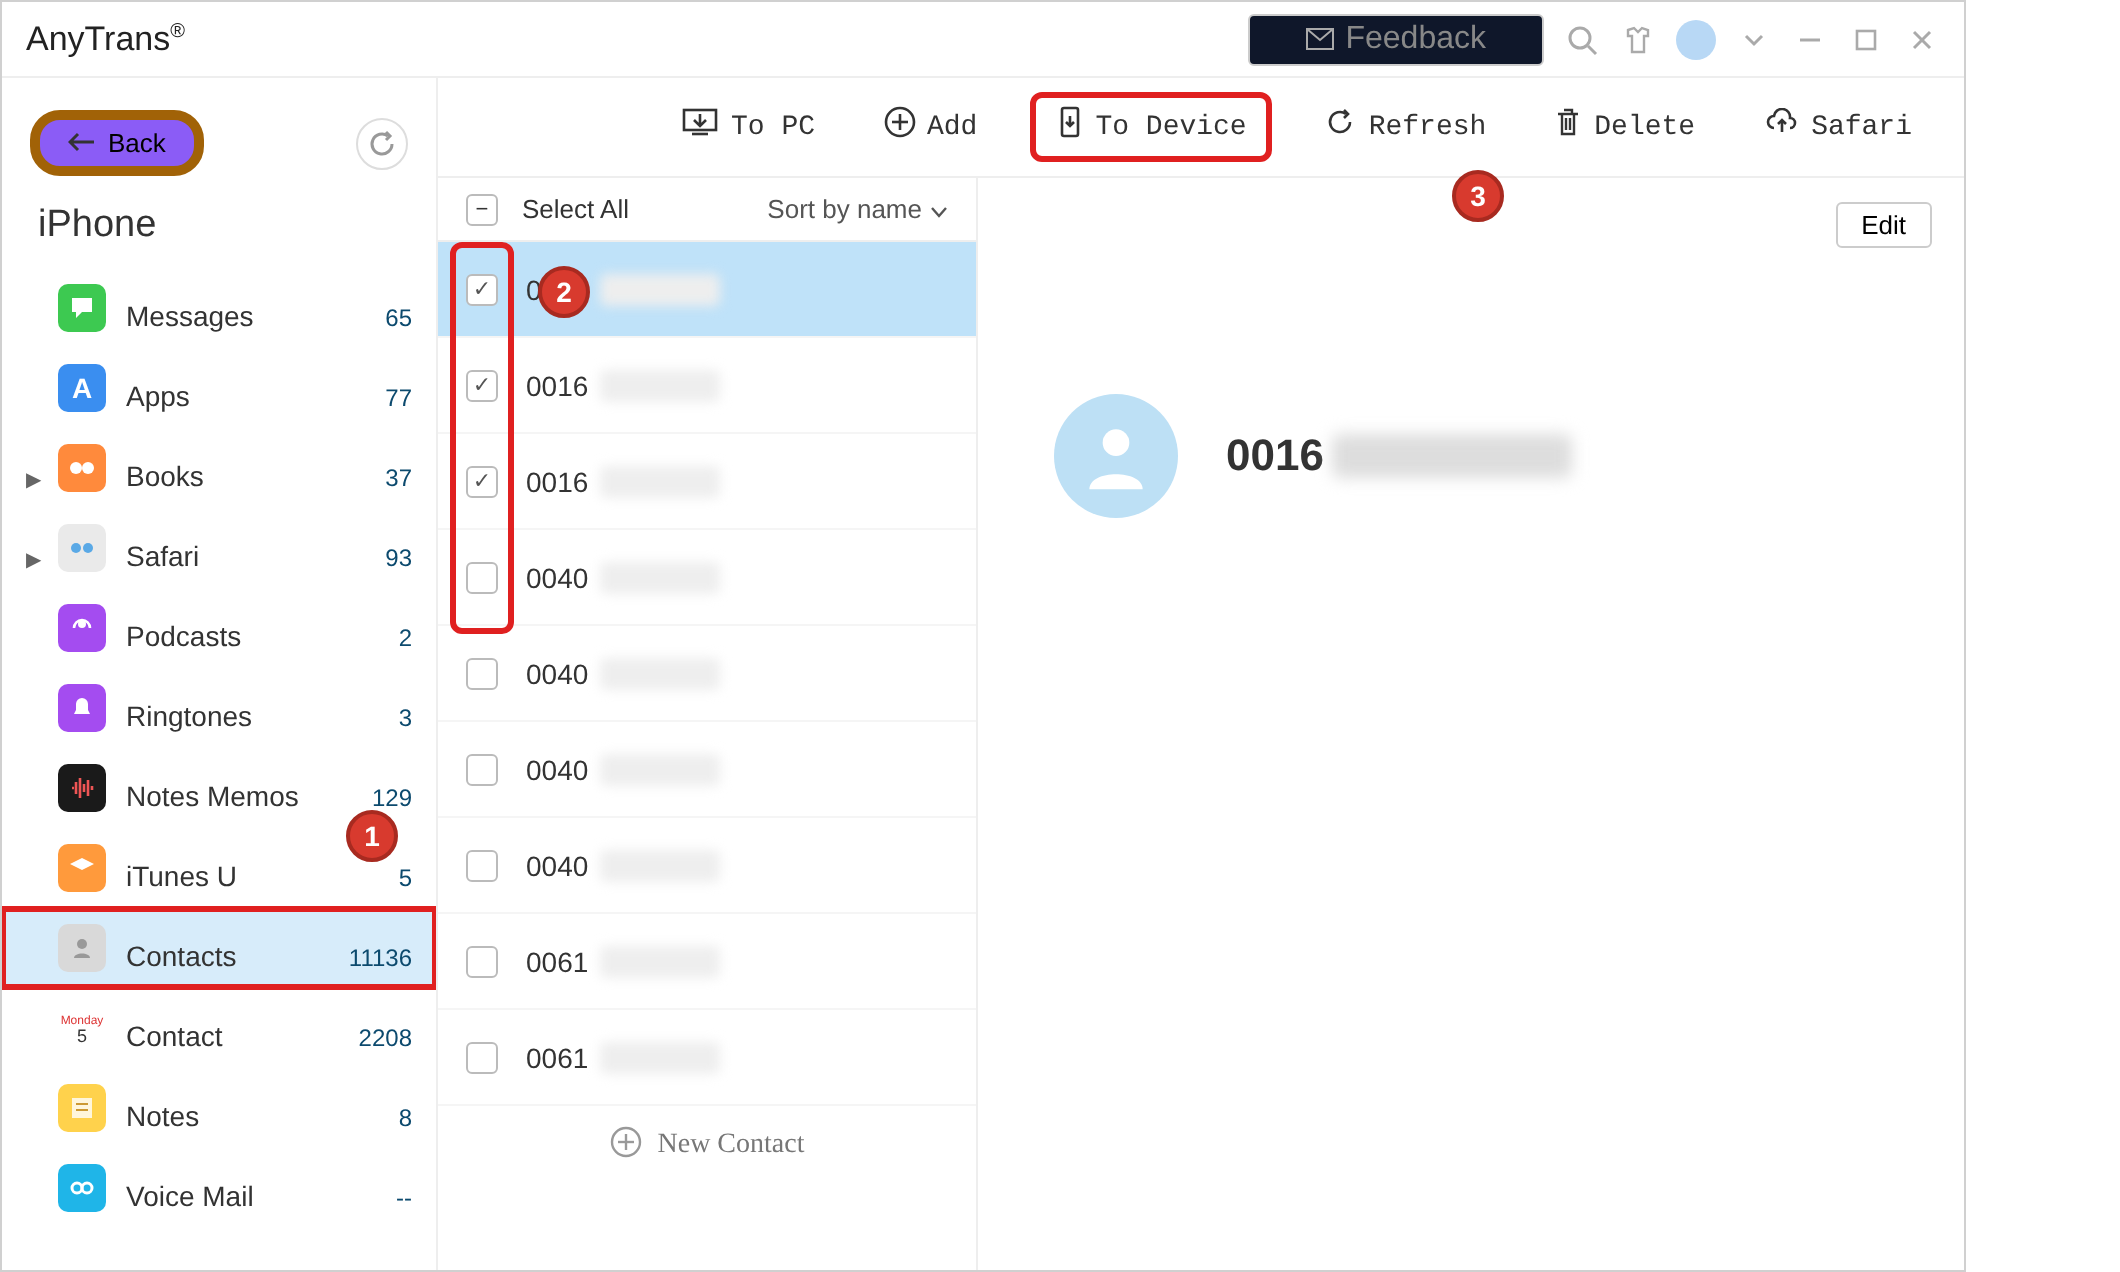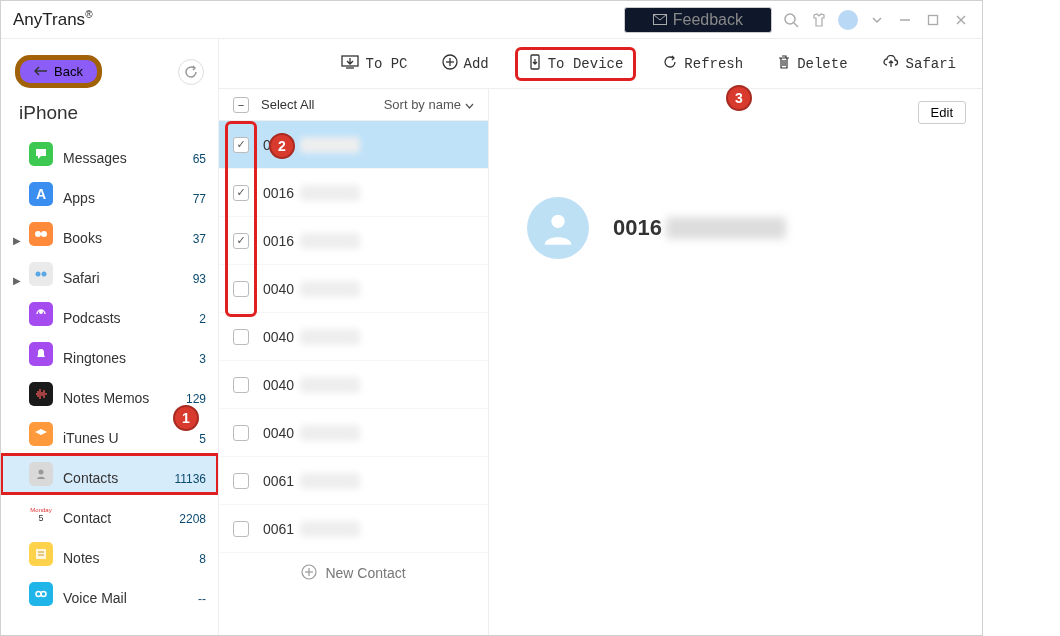--- a/index.html
+++ b/index.html
@@ -48,21 +48,21 @@
 .list-pane { width: 270px; border-right: 1px solid #eee; display: flex; flex-direction: column; position: relative; }
 .list-header { height: 32px; display: flex; align-items: center; padding: 0 14px; border-bottom: 1px solid #eee; font-size: 13px; }
 .list-header .cb { width: 16px; height: 16px; border: 1px solid #bbb; border-radius: 3px; margin-right: 12px; display: flex; align-items: center; justify-content: center; font-size: 11px; }
 .sort-label { margin-left: auto; color: #555; display: flex; align-items: center; gap: 4px; }
 .contact-row { height: 48px; display: flex; align-items: center; padding: 0 14px; cursor: pointer; border-bottom: 1px solid #f5f5f5; position: relative; }
 .contact-row.selected { background: #bfe2f9; }
 .contact-row .cb { width: 16px; height: 16px; border: 1px solid #bbb; border-radius: 3px; margin-right: 14px; display: flex; align-items: center; justify-content: center; color: #555; font-size: 11px; background: #fff; flex-shrink: 0; }
 .contact-row .cb.checked::after { content: "✓"; }
 .contact-row .name { font-size: 14px; color: #333; }
 .contact-row .blur { width: 60px; height: 16px; background: #eee; filter: blur(3px); margin-left: 6px; border-radius: 3px; }
-.new-contact { height: 40px; display: flex; align-items: center; justify-content: center; gap: 8px; color: #777; font-size: 14px; cursor: pointer; }
+.new-contact { height: 40px; display: flex; align-items: center; justify-content: center; gap: 8px; color: #777; font-size: 14px; cursor: pointer; font-family: Liberation Serif, serif; }
 
 
 .detail-pane { flex: 1; position: relative; padding: 18px; }
 .edit-btn { position: absolute; top: 12px; right: 16px; border: 1px solid #ccc; border-radius: 3px; padding: 3px 12px; background: #fff; font-size: 13px; cursor: pointer; }
 .contact-detail { display: flex; align-items: center; gap: 24px; margin-top: 90px; margin-left: 20px; }
 .avatar-big { width: 62px; height: 62px; border-radius: 50%; background: #bde0f5; display: flex; align-items: center; justify-content: center; }
 .avatar-big svg { width: 40px; height: 40px; fill: #fff; }
 .contact-name-big { font-size: 22px; font-weight: 700; display: flex; align-items: center; }
 .contact-name-big .blur-big { width: 120px; height: 22px; background: #ddd; filter: blur(4px); margin-left: 4px; border-radius: 4px; }
 

